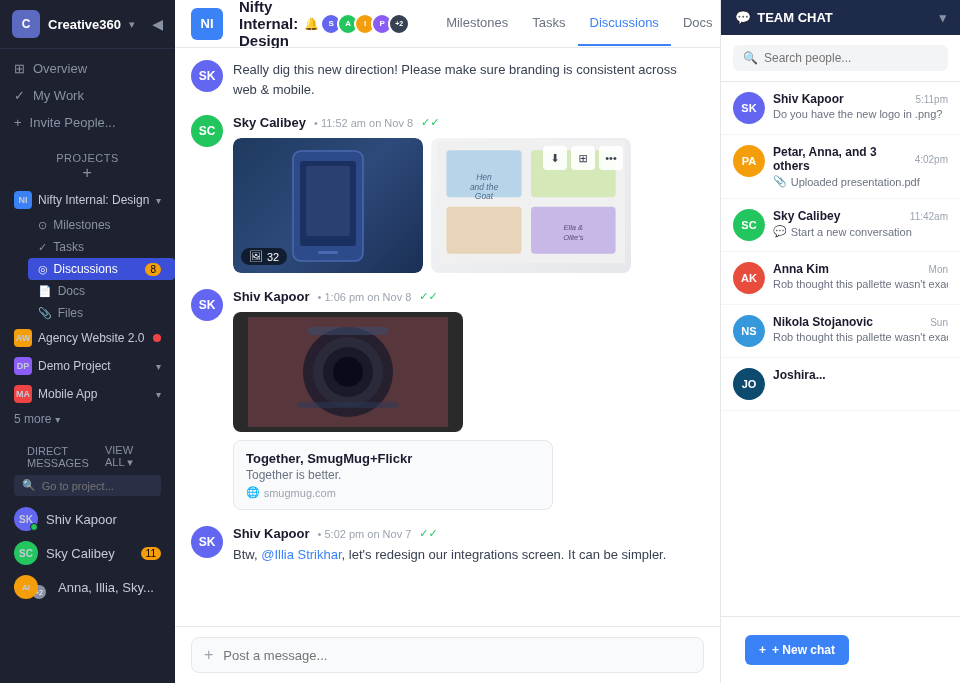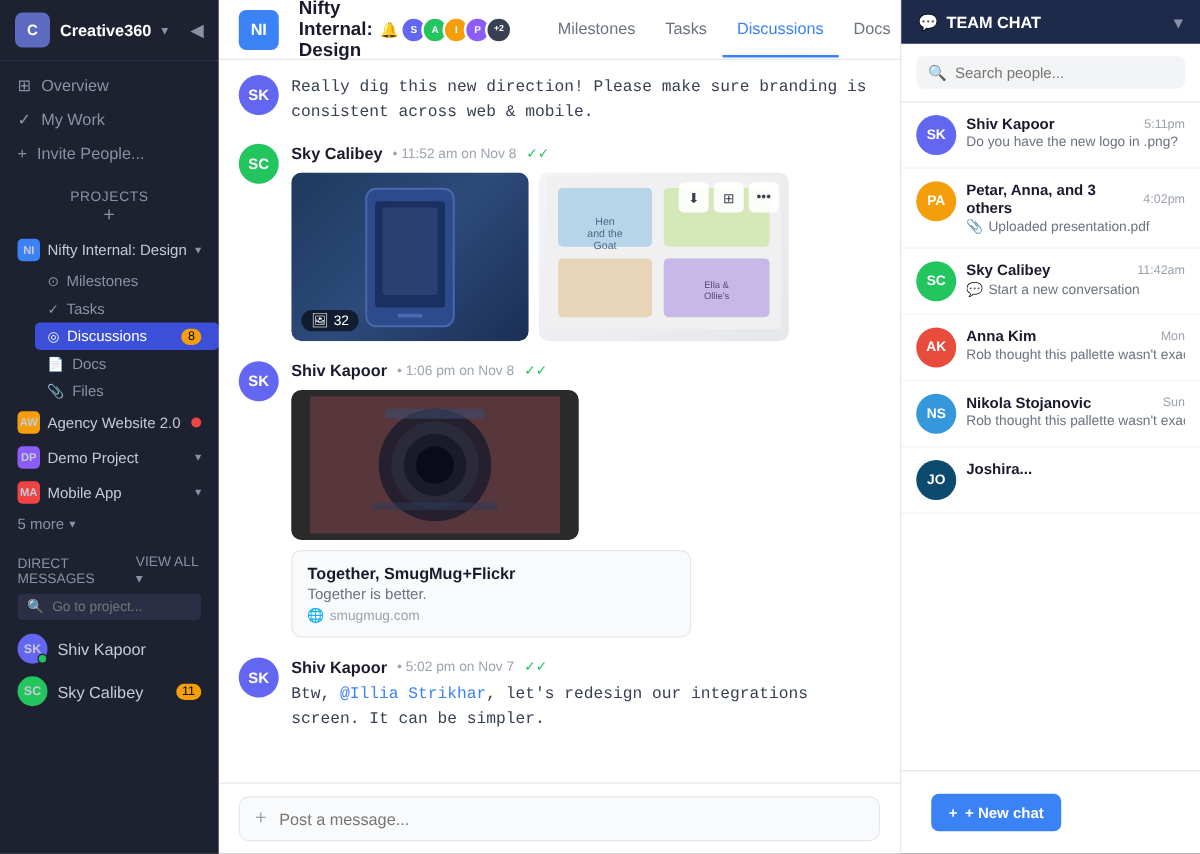--- a/index.html
+++ b/index.html
@@ -27,21 +27,21 @@
     .project-avatar.aw { background: #f59e0b; }
     .project-avatar.dp { background: #8b5cf6; }
     .project-avatar.ma { background: #ef4444; }
 
     .project-sub { padding-left: 28px; }
     .sub-item { display: flex; align-items: center; gap: 6px; padding: 4px 14px 4px 10px; color: #8892a4; cursor: pointer; font-size: 12px; }
     .sub-item.active { background: #3b4fd8; color: #fff; border-radius: 4px; }
     .sub-item .badge { background: #f59e0b; color: #000; border-radius: 10px; font-size: 10px; padding: 1px 5px; margin-left: auto; }
 
     .dm-section { padding: 6px 0; }
-    .dm-header { display: flex; align-items: center; justify-content: space-between; padding: 8px 14px 4px; color: #8892a4; font-size: 11px; text-transform: uppercase; }
+    .dm-header { display: flex; align-items: center; justify-content: space-between; padding: 8px 27px 4px; color: #8892a4; font-size: 11px; text-transform: uppercase; }
     .dm-header .view-all { font-size: 11px; color: #8892a4; cursor: pointer; }
     .dm-item { display: flex; align-items: center; gap: 8px; padding: 5px 14px; cursor: pointer; color: #c5cad6; font-size: 13px; }
     .dm-avatar { width: 24px; height: 24px; border-radius: 50%; background: #4a5568; display: flex; align-items: center; justify-content: center; font-size: 10px; font-weight: bold; flex-shrink: 0; position: relative; }
     .dm-avatar .online-dot { width: 8px; height: 8px; background: #22c55e; border-radius: 50%; position: absolute; bottom: 0; right: 0; border: 1.5px solid #1e2130; }
     .dm-badge { background: #f59e0b; color: #000; border-radius: 10px; font-size: 10px; padding: 1px 5px; margin-left: auto; }
 
     
     #main { flex: 1; display: flex; flex-direction: column; background: #fff; color: #1a1a2e; overflow: hidden; }
 
     .main-header { background: #fff; border-bottom: 1px solid #e5e7eb; padding: 0 16px; display: flex; align-items: center; gap: 16px; height: 48px; flex-shrink: 0; }
@@ -54,27 +54,27 @@
     .tab.active { color: #3b82f6; border-bottom: 2px solid #3b82f6; }
 
     .messages-area { flex: 1; overflow-y: auto; padding: 12px 16px; background: #fff; }
     .message-group { display: flex; gap: 10px; margin-bottom: 16px; }
     .msg-avatar { width: 32px; height: 32px; border-radius: 50%; background: #6366f1; flex-shrink: 0; display: flex; align-items: center; justify-content: center; font-size: 12px; font-weight: bold; color: #fff; }
     .msg-content { flex: 1; }
     .msg-header { display: flex; align-items: center; gap: 8px; margin-bottom: 4px; }
     .msg-author { font-weight: 600; font-size: 13px; color: #1a1a2e; }
     .msg-time { font-size: 11px; color: #9ca3af; }
     .msg-check { color: #22c55e; font-size: 11px; }
-    .msg-text { font-size: 13px; color: #374151; line-height: 1.5; font-family: Liberation Mono, monospace; }
+    .msg-text { font-size: 13px; color: #374151; line-height: 1.5; }
     .msg-text a { color: #3b82f6; text-decoration: none; }
 
     .image-gallery { display: flex; gap: 8px; margin-top: 8px; }
     .gallery-img { border-radius: 8px; overflow: hidden; position: relative; }
     .gallery-img-placeholder { background: linear-gradient(135deg, #1e3a5f 0%, #2d4a7a 50%, #1a2f55 100%); width: 190px; height: 135px; border-radius: 8px; display: flex; align-items: center; justify-content: center; }
-    .gallery-img-placeholder2 { background: linear-gradient(135deg, #f3f4f6 0%, #e5e7eb 100%); width: 200px; height: 135px; border-radius: 8px; display: flex; align-items: flex-end; justify-content: flex-end; padding: 6px; }
+    .gallery-img-placeholder2 { background: linear-gradient(135deg, #f3f4f6 0%, #e5e7eb 100%); width: 200px; height: 135px; border-radius: 8px; display: flex; align-items: flex-end; justify-content: flex-end; padding: 6px; font-style: italic; }
     .img-count-badge { position: absolute; bottom: 8px; left: 8px; background: rgba(0,0,0,0.6); color: #fff; border-radius: 12px; padding: 2px 8px; font-size: 11px; display: flex; align-items: center; gap: 4px; }
     .gallery-controls { position: absolute; top: 8px; right: 8px; display: flex; gap: 4px; }
     .gallery-ctrl-btn { background: rgba(255,255,255,0.9); border-radius: 4px; width: 24px; height: 24px; display: flex; align-items: center; justify-content: center; cursor: pointer; font-size: 11px; color: #374151; }
 
     .link-preview { background: #f9fafb; border: 1px solid #e5e7eb; border-radius: 8px; padding: 10px 12px; margin-top: 8px; display: flex; gap: 10px; max-width: 320px; }
     .link-preview-content .link-title { font-size: 13px; font-weight: 600; color: #1a1a2e; }
     .link-preview-content .link-desc { font-size: 12px; color: #6b7280; margin-top: 2px; }
     .link-preview-content .link-url { font-size: 11px; color: #9ca3af; display: flex; align-items: center; gap: 4px; margin-top: 4px; }
 
     .message-input-area { padding: 10px 16px; border-top: 1px solid #e5e7eb; background: #fff; flex-shrink: 0; }
@@ -216,20 +216,27 @@
       </div>
       <span>Shiv Kapoor</span>
     </div>
 
     <div class="dm-item">
       <div class="dm-avatar" style="background:#22c55e;">SC</div>
       <span>Sky Calibey</span>
       <span class="dm-badge">11</span>
     </div>
 
+    <div class="dm-item">
+      <div style="display:flex;flex-shrink:0;">
+        <div class="dm-avatar" style="background:#f59e0b;font-size:8px;z-index:2;">AI</div>
+        <div style="background:#8892a4;width:14px;height:14px;border-radius:50%;margin-left:-6px;margin-top:auto;font-size:7px;display:flex;align-items:center;justify-content:center;color:#fff;z-index:1;">+2</div>
+      </div>
+      <span style="margin-left:4px;">Anna, Illia, Sky...</span>
+    </div>
 
   </div>
 </div>
 
 <div id="main">
 
   <div class="main-header">
     <div class="project-header-avatar">NI</div>
     <div class="project-title">
       <span>Nifty Internal: Design</span>

